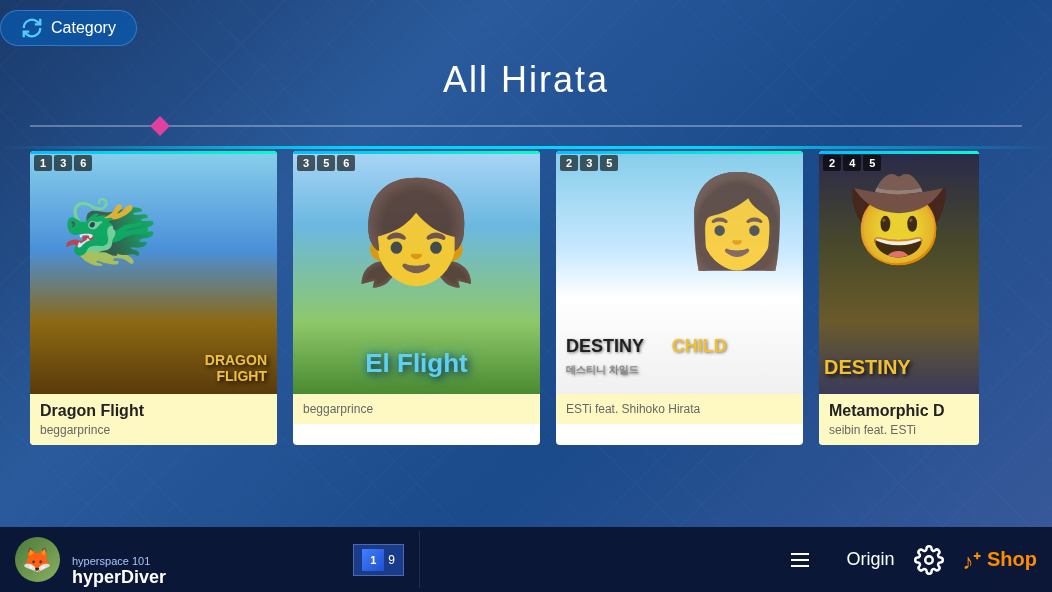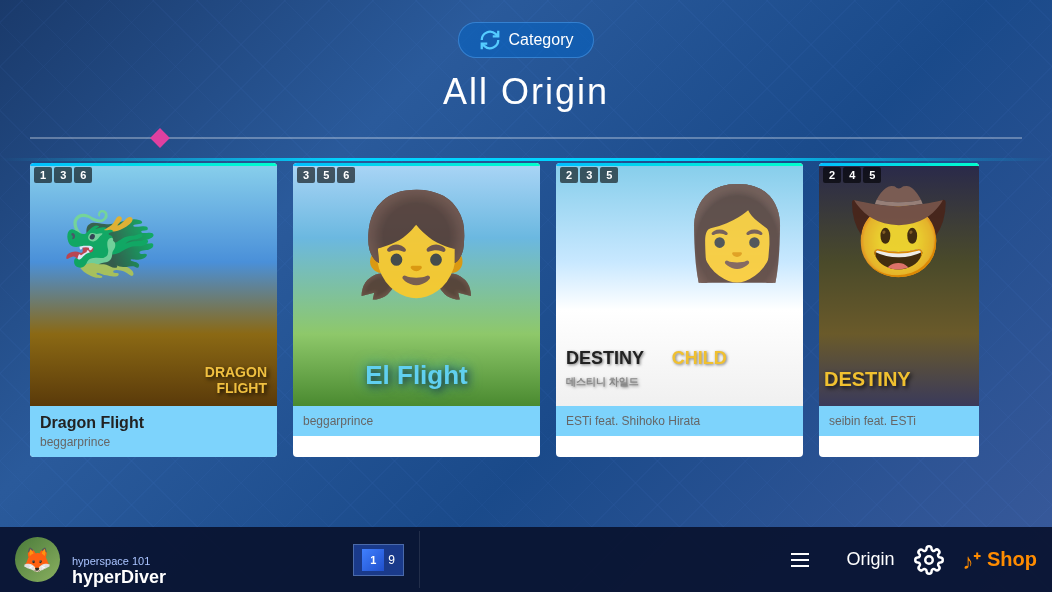--- a/index.html
+++ b/index.html
@@ -20,23 +20,23 @@
       background-image:
         repeating-linear-gradient(45deg, transparent, transparent 30px, rgba(100,150,255,0.3) 30px, rgba(100,150,255,0.3) 31px),
         repeating-linear-gradient(-45deg, transparent, transparent 30px, rgba(100,150,255,0.3) 30px, rgba(100,150,255,0.3) 31px);
       pointer-events: none;
     }
 
     
     .top-bar {
       position: relative;
       display: flex;
-      justify-content: center;
-      align-items: center;
-      padding: 22px 0 5px;
+      justify-content: flex-start;
+      align-items: center;
+      padding: 10px 0 5px;
       z-index: 10;
     }
 
     .category-btn {
       display: flex;
       align-items: center;
       gap: 8px;
       background: rgba(0,100,200,0.5);
       border: 1px solid rgba(100,180,255,0.4);
       border-radius: 20px;
@@ -134,21 +134,21 @@
       background: rgba(0,0,0,0.6);
       color: white;
       font-size: 11px;
       font-weight: bold;
       padding: 2px 6px;
       border-radius: 2px;
     }
 
     .card-info {
       padding: 8px 10px;
-      background: #7dd3fc;
+      background: #fef9c3;
     }
 
     .song-title {
       font-size: 16px;
       font-weight: bold;
       color: #222;
       margin-bottom: 3px;
     }
 
     .song-artist {
@@ -415,21 +415,21 @@
     <svg class="category-icon" viewBox="0 0 24 24" fill="none" stroke="#5cf" stroke-width="2.5">
       <path d="M21 2v6h-6"></path>
       <path d="M3 12a9 9 0 0 1 15-6.7L21 8"></path>
       <path d="M3 22v-6h6"></path>
       <path d="M21 12a9 9 0 0 1-15 6.7L3 16"></path>
     </svg>
     <span>Category</span>
   </div>
 </div>
 
-<h1 class="page-title">All Origin</h1>
+<h1 class="page-title">All Hirata</h1>
 
 <div class="slider-container">
   <div class="slider-track"></div>
   <div class="slider-thumb"></div>
 </div>
 
 <div class="cyan-line"></div>
 
 <div class="songs-area">
 
@@ -483,20 +483,21 @@
     <div class="card-top-accent"></div>
     <div class="difficulty-bar">
       <span class="diff-badge">2</span>
       <span class="diff-badge">4</span>
       <span class="diff-badge">5</span>
     </div>
     <div class="card-artwork mm-art">
       <div class="mm-logo">DESTINY</div>
     </div>
     <div class="card-info">
+      <div class="song-title">Metamorphic D</div>
       <div class="song-artist">seibin feat. ESTi</div>
     </div>
   </div>
 
 </div>
 
 <div class="bottom-bar">
 
   <div class="player-section">
     <div class="player-avatar">🦊</div>

